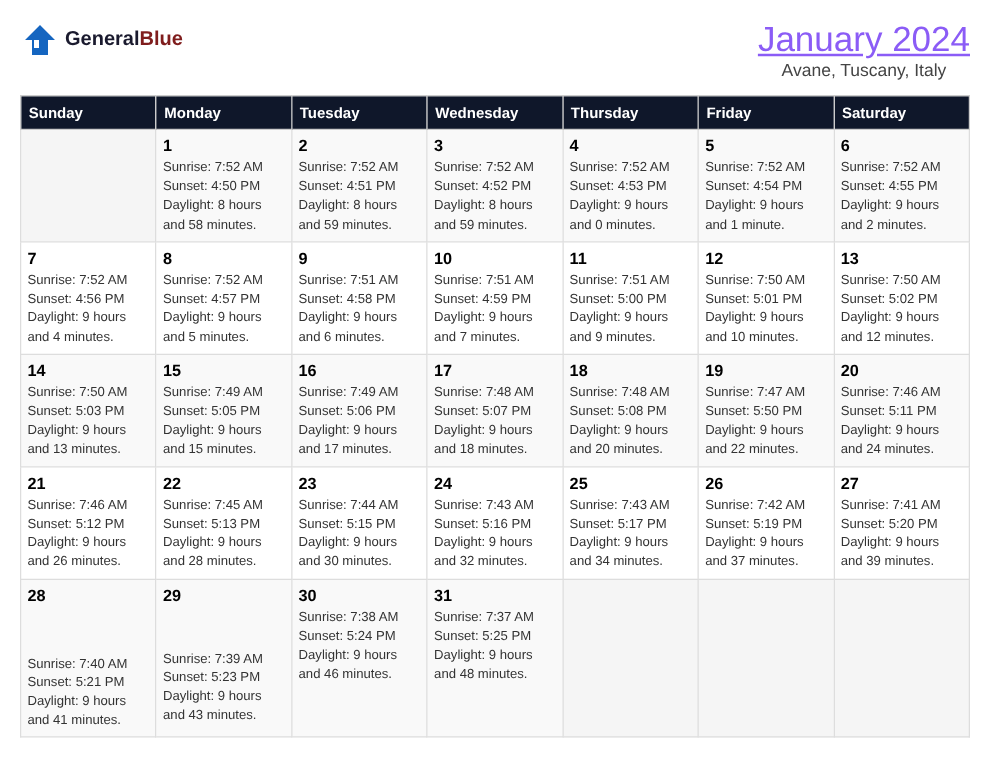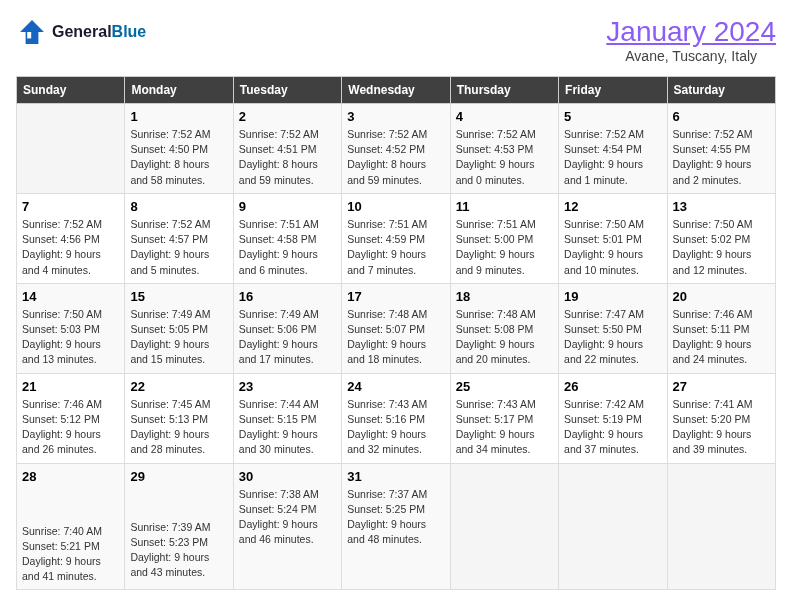--- a/index.html
+++ b/index.html
@@ -38,21 +38,21 @@
       font-size: 14px;
       color: #444;
       text-align: center;
     }
     table {
       width: 100%;
       border-collapse: collapse;
       font-size: 11px;
     }
     thead tr {
-      background-color: #404040;
+      background-color: #0f172a;
       color: #fff;
     }
     thead th {
       padding: 6px 6px;
       text-align: left;
       font-weight: bold;
       font-size: 12px;
       border: 1px solid #ccc;
     }
     tbody tr {
@@ -88,21 +88,21 @@
 <div class="header">
   <div class="logo">
     <svg class="logo-icon" viewBox="0 0 40 40">
       <polygon points="20,5 35,20 28,20 28,35 12,35 12,20 5,20" fill="#1565c0"></polygon>
       <rect x="14" y="20" width="5" height="8" fill="#fff"></rect>
       <rect x="21" y="20" width="5" height="12" fill="#1565c0"></rect>
     </svg>
     <div>
       <div style="display:flex; flex-direction:row; line-height:1.1;">
         <span style="font-size:16px; font-weight:bold; color:#1a1a2e;">General</span>
-        <span style="font-size:16px; font-weight:bold; color:#0369a1;">Blue</span>
+        <span style="font-size:16px; font-weight:bold; color:#7f1d1d;">Blue</span>
       </div>
     </div>
   </div>
   <div class="title-section">
     <div class="month-title">January 2024</div>
     <div class="subtitle">Avane, Tuscany, Italy</div>
   </div>
 </div>
 
 <table>

